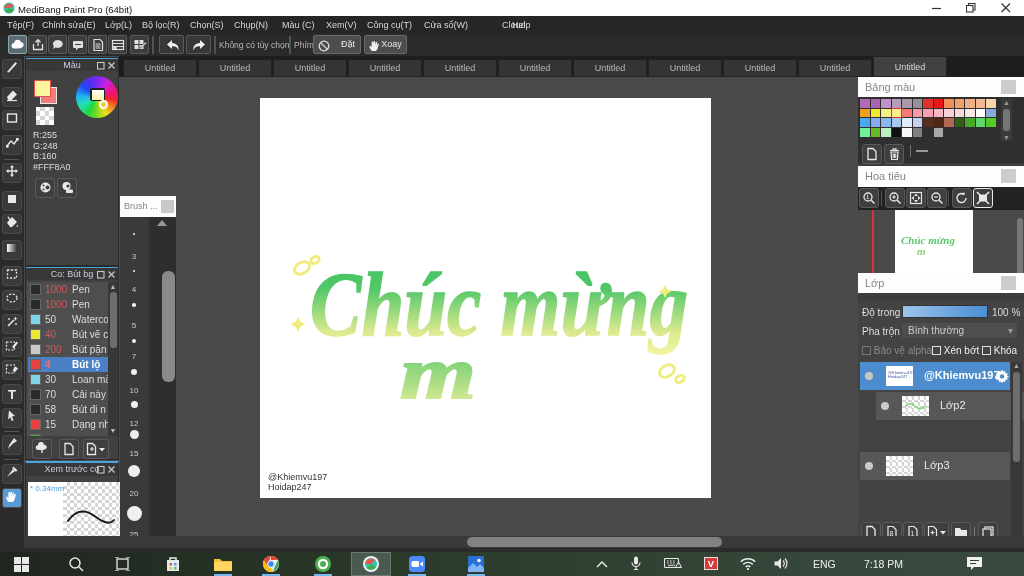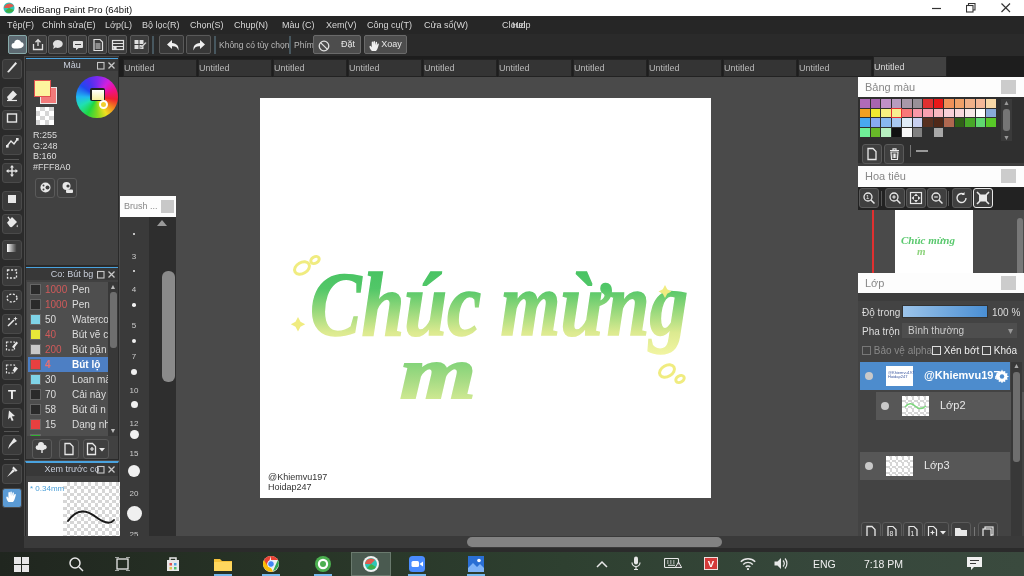--- a/index.html
+++ b/index.html
@@ -18,21 +18,21 @@
   
   #toolbar { left:0; top:34px; width:1024px; height:22px; background:#2a2a2a; }
   .tbtn { position:absolute; top:1px; width:19px; height:19px; background:#3d3d3d; border:1px solid #5a5a5a; border-radius:2px; }
   .tbtn svg { position:absolute; left:2px; top:2px; }
   .tsep { position:absolute; top:2px; width:2px; height:18px; background:#47575f; }
   .tlabel { position:absolute; color:#b8b8b8; font-size:8.5px; top:6px; white-space:nowrap; }
   .tbig { position:absolute; top:1px; height:19px; background:#4d4d4d; border:1px solid #6a6a6a; border-radius:2px; color:#e8e8e8; font-size:9px; line-height:17px; text-align:center; }
 
   
   #tabstrip { left:119px; top:56px; width:905px; height:21px; background:#1d1d1d; }
-  .tab { position:absolute; top:3px; height:18px; width:74px; background:#343434; border:1px solid #222; color:#b9b9b9; font-size:9px; line-height:17px; }
+  .tab { position:absolute; top:3px; height:18px; width:74px; background:#343434; border:1px solid #222; color:#b9b9b9; font-size:9px; text-align:center; line-height:17px; }
   .tab.active { background:#414141; top:0; height:21px; line-height:20px; color:#d8d8d8; }
 
   
   #toolstrip { left:0; top:56px; width:24px; height:496px; background:#2b2b2b; }
   .tool { position:absolute; left:2px; width:20px; height:20px; background:#3a3a3a; border:1px solid #4a4a4a; border-radius:3px; color:#ddd; text-align:center; font-size:12px; line-height:19px; }
   .tool.sel { background:#5b9bd5; color:#fff; }
 
   
   .dpanel { position:absolute; background:#414141; border:1px solid #2a2a2a; }
   .dhead { height:13px; background:#383838; color:#c9cfdb; font-size:9px; text-align:center; line-height:13px; position:relative; border-top:1px solid #4aa3df; }

